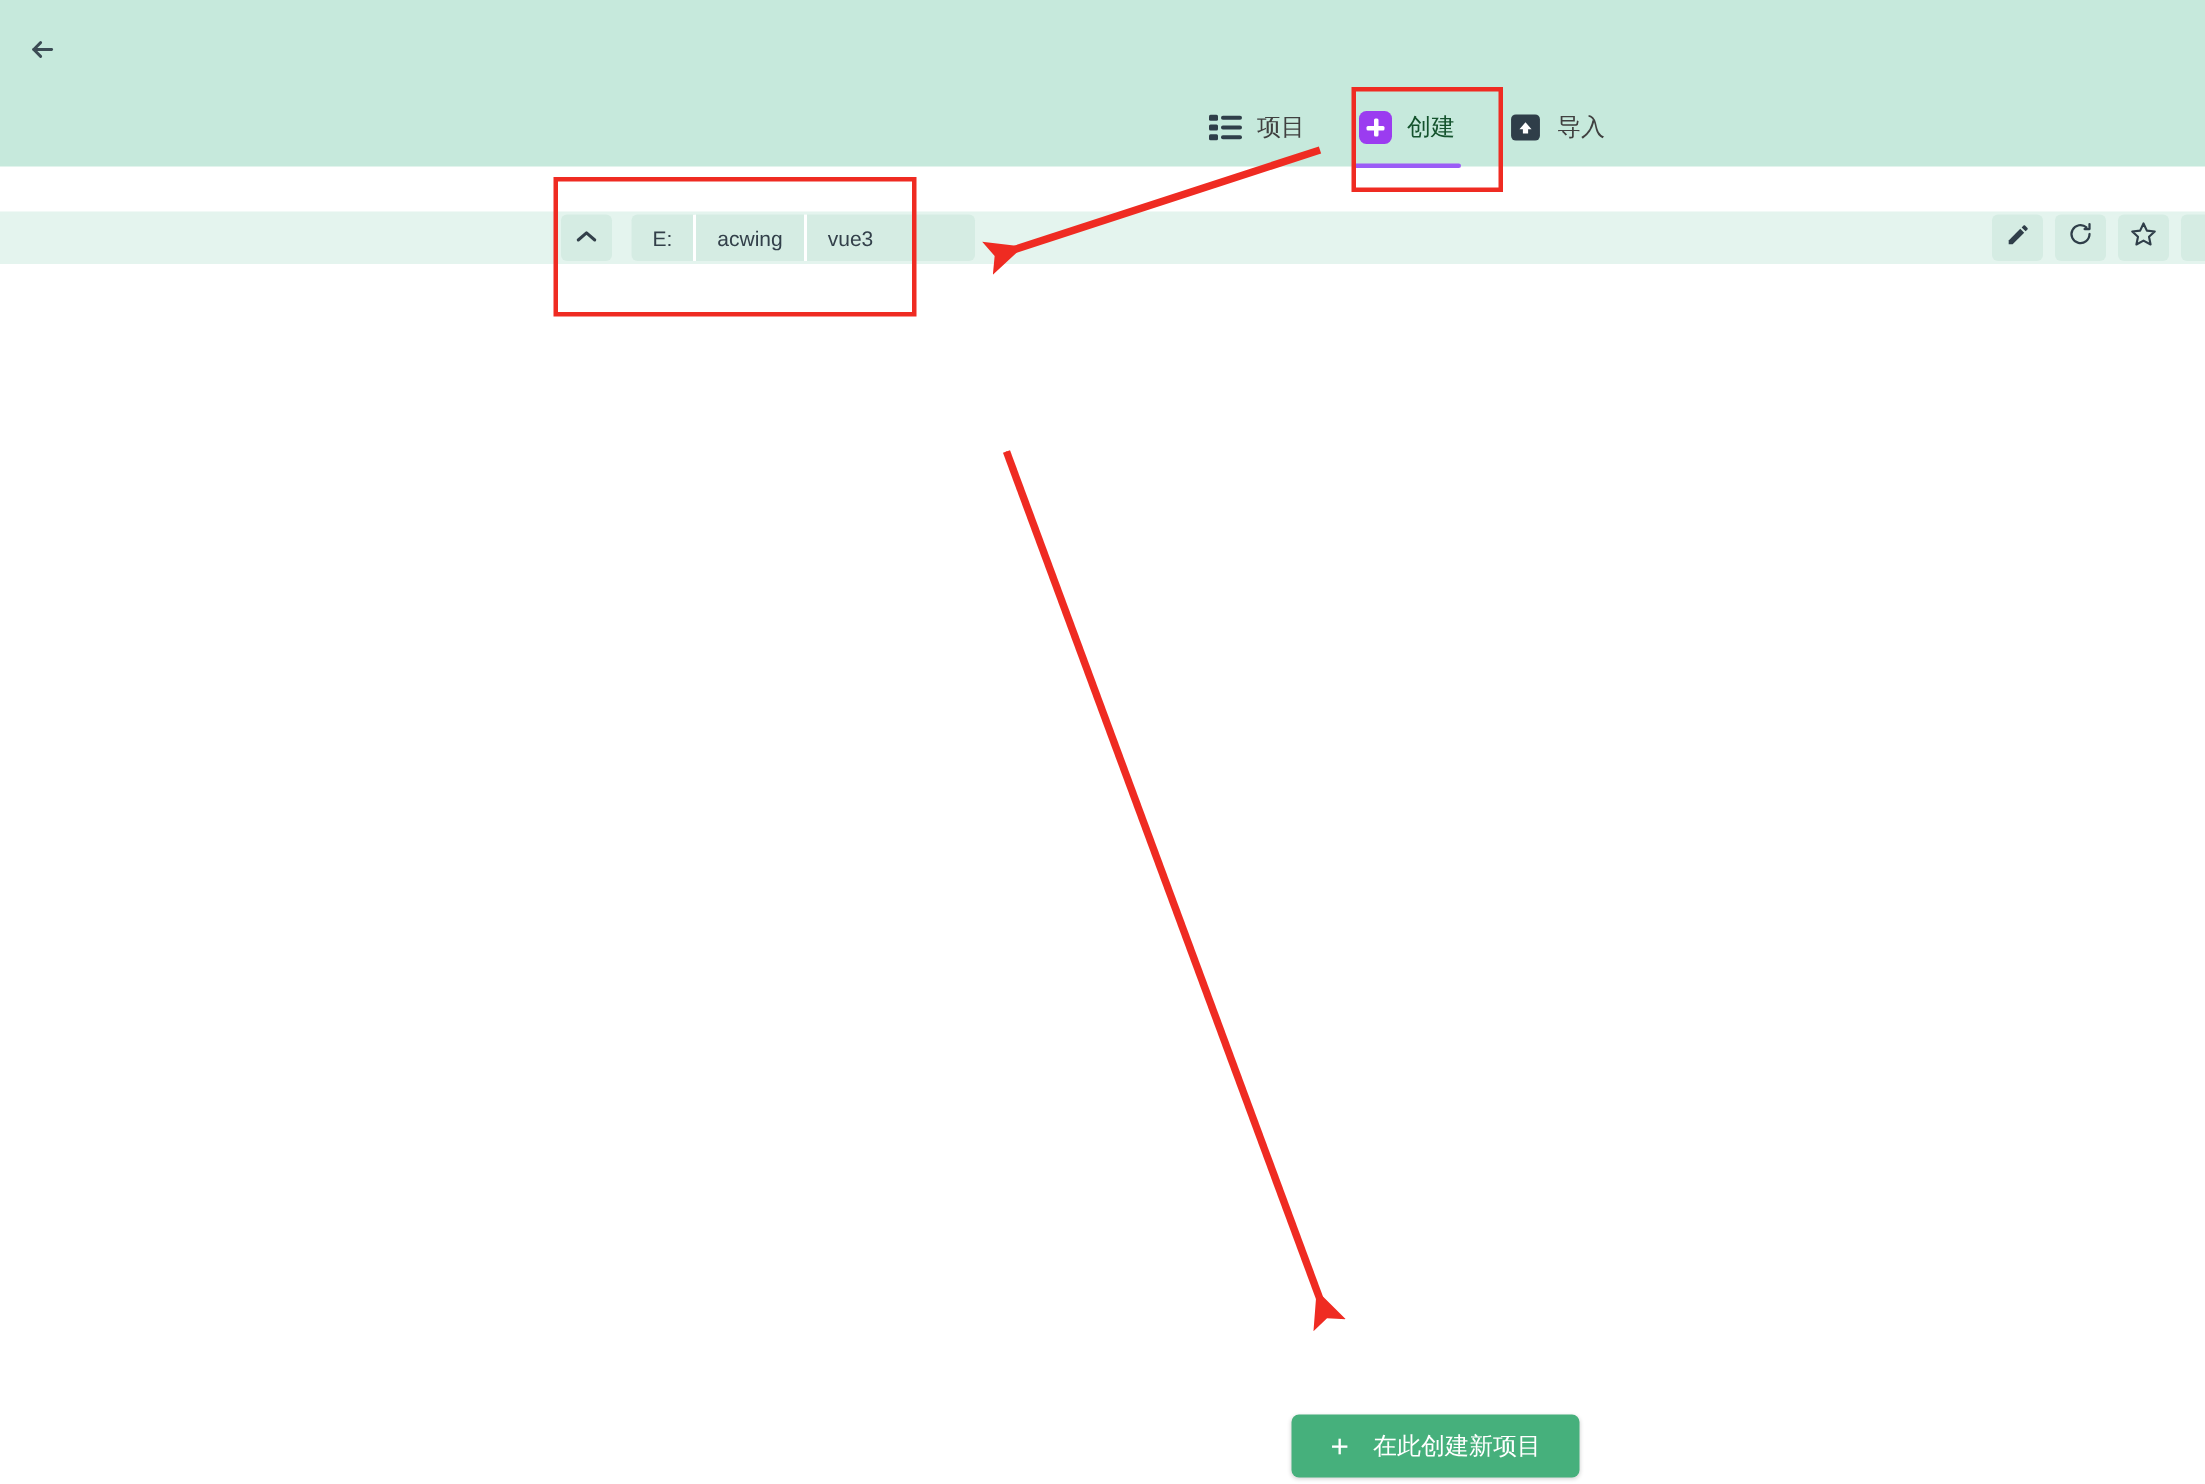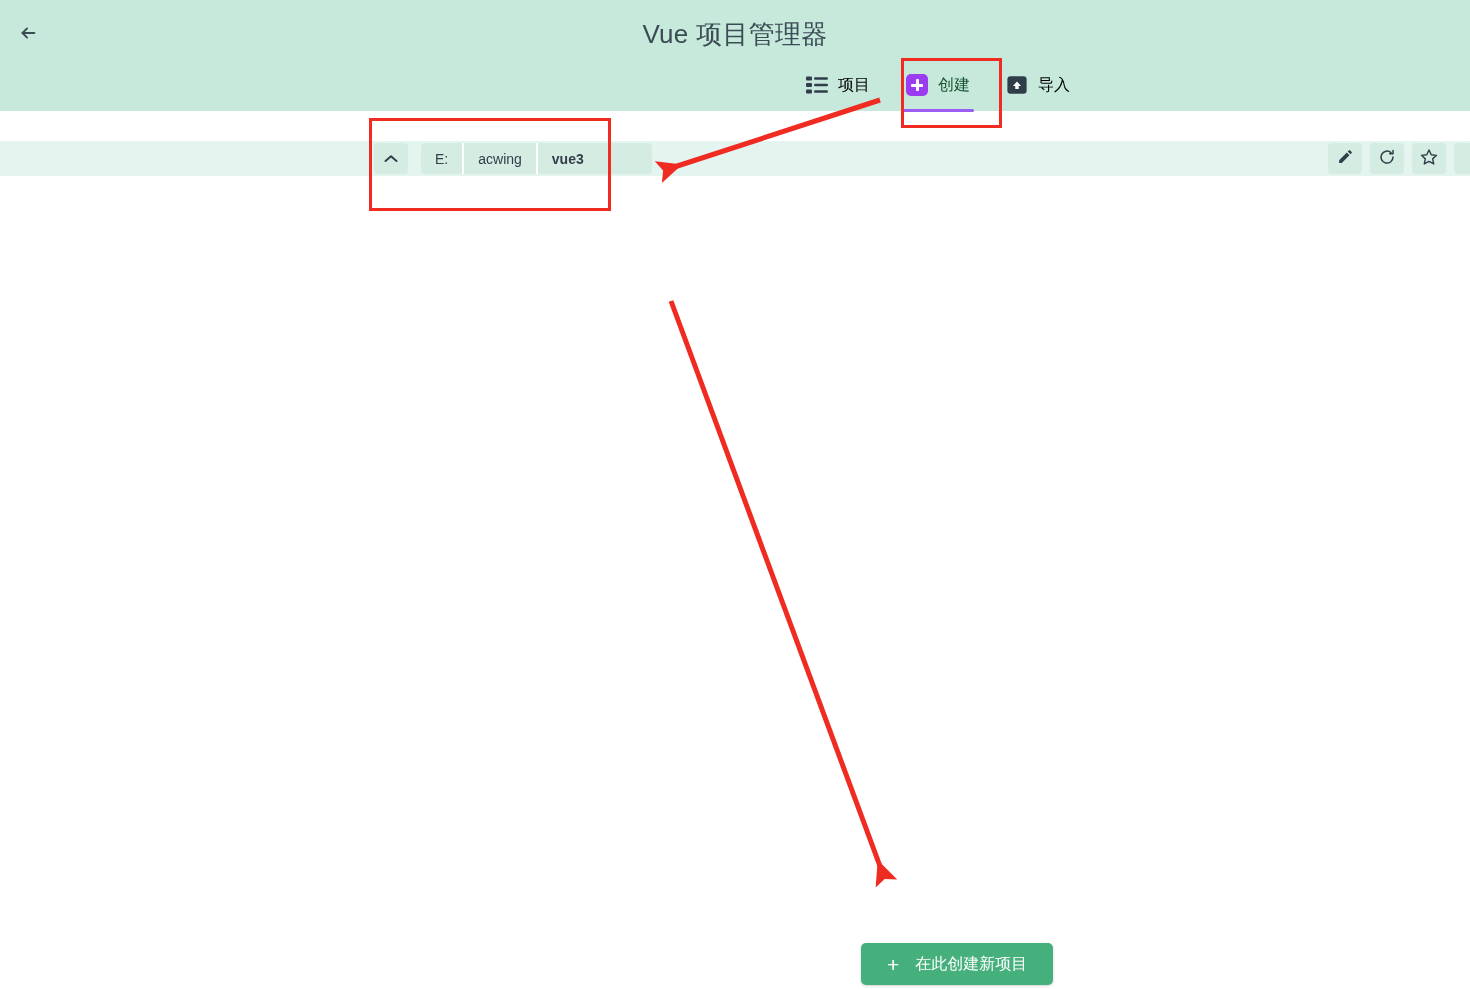--- a/index.html
+++ b/index.html
@@ -32,21 +32,21 @@
     line-height: 34px; white-space: nowrap;
   }
   .tabs {
     position: absolute; right: 382px; top: 68px;
     display: flex; align-items: center; gap: 0px;
   }
   .tab {
     display: flex; align-items: center; gap: 10px;
     padding: 6px 18px 10px 18px;
     cursor: pointer; position: relative;
-    font-size: 16px; color: #000000; white-space: nowrap;
+    font-size: 16px; color: #404040; white-space: nowrap;
   }
   .tab.active { color: #14532d; }
   .tab.active .tab-underline {
     position: absolute; left: 14px; right: 14px; bottom: -6px;
     height: 3px; background: #9b5cf6; border-radius: 2px;
   }
   .icon-list { width: 22px; height: 18px; display: block; }
   .icon-plus-sq {
     width: 22px; height: 22px; border-radius: 5px;
     background: #9b3cf0; position: relative; flex: none;
@@ -74,21 +74,21 @@
   .crumbs { display: flex; align-items: center; margin-left: 13px; flex: none; }
   .crumb {
     height: 31px; padding: 0 14px;
     background: #d5ece3;
     display: flex; align-items: center;
     font-size: 14px; color: #33404a;
     cursor: pointer; white-space: nowrap;
     border-right: 2px solid #ffffff;
   }
   .crumb:first-child { border-radius: 4px 0 0 4px; }
-  .crumb:last-child { border-right: none; border-radius: 0 4px 4px 0; padding-right: 68px; font-weight: bold; }
+  .crumb:last-child { border-right: none; border-radius: 0 4px 4px 0; padding-right: 68px; }
   .toolbar-actions {
     margin-left: auto; display: flex; align-items: center; gap: 8px;
     padding-right: 0px;
   }
   .tb-btn {
     width: 34px; height: 31px; background: #d5ece3; border-radius: 4px;
     display: flex; align-items: center; justify-content: center;
     cursor: pointer; flex: none;
   }
   .tb-btn.cut { width: 16px; border-radius: 4px 0 0 4px; }
@@ -123,21 +123,20 @@
 
     <div class="back-btn">
       <span>
         <svg width="22" height="22" viewBox="0 0 24 24" fill="none" stroke="#3c4c55" stroke-width="2.1" stroke-linecap="round" stroke-linejoin="round">
           <line x1="19" y1="12" x2="6" y2="12"></line>
           <polyline points="11,7 6,12 11,17"></polyline>
         </svg>
       </span>
     </div>
 
-    <div class="app-title">Vue 项目管理器</div>
 
     <div class="tabs">
 
       <div class="tab">
         <span>
           <svg class="icon-list" viewBox="0 0 22 18" fill="none">
             <rect x="0" y="0.5" width="6" height="4" rx="1" fill="#2f3e49"></rect>
             <rect x="8" y="1.2" width="14" height="2.6" rx="1.3" fill="#2f3e49"></rect>
             <rect x="0" y="7" width="6" height="4" rx="1" fill="#2f3e49"></rect>
             <rect x="8" y="7.7" width="14" height="2.6" rx="1.3" fill="#2f3e49"></rect>

